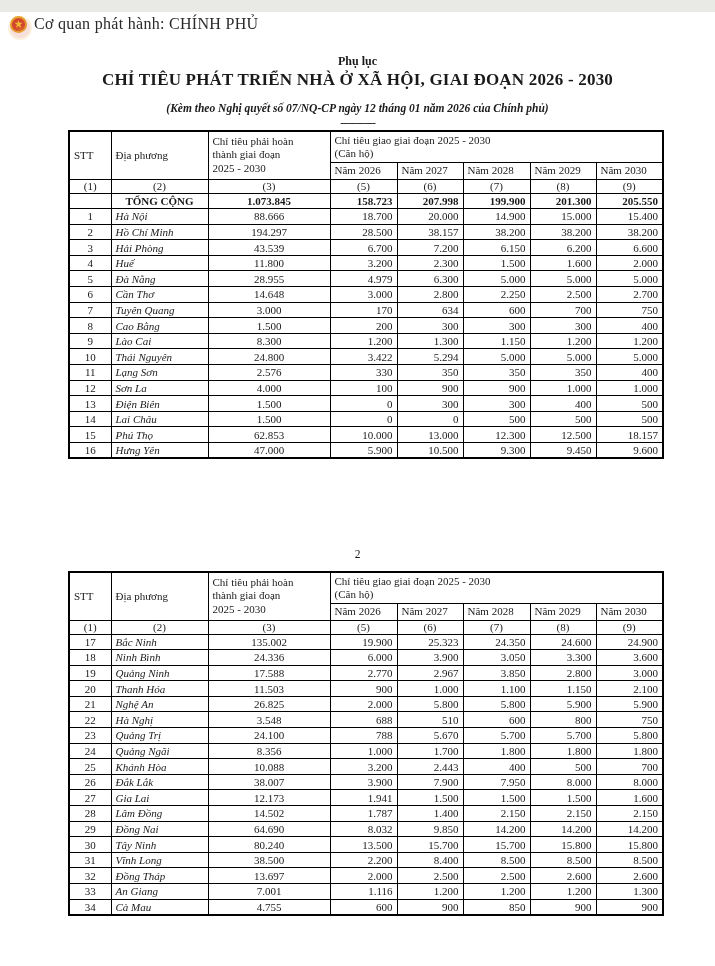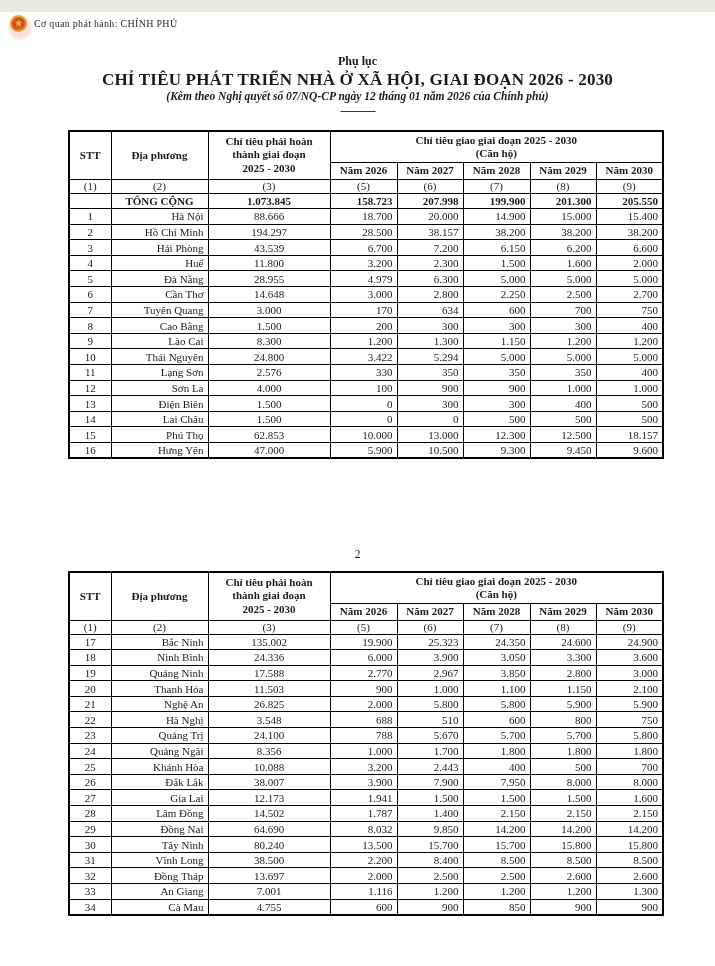--- a/index.html
+++ b/index.html
@@ -9,43 +9,43 @@
 
   .top-strip { position:absolute; top:0; left:0; width:715px; height:12px; background:#e9e9e6; }
 
   .issuer-bar { position:absolute; top:15px; left:10px; display:flex; align-items:center; gap:7px; }
   .emblem { display:inline-block; width:17px; height:17px; border-radius:50%;
             background:radial-gradient(circle at 50% 45%, #d4452f 0 60%, #b63226 100%);
             border:2px solid #e8a62e; color:#f7ce36; font-size:9px; line-height:13px;
             text-align:center; font-weight:bold; }
   .emblem.ghost { position:absolute; top:16px; left:8px; opacity:0.16; width:24px; height:24px;
                   line-height:20px; font-size:12px; }
-  .issuer-label { font-size:10px; color:#2a2a2a; letter-spacing:0.3px; }
+  .issuer-label { font-size:16px; color:#2a2a2a; letter-spacing:0.3px; }
 
   .title-block { position:absolute; top:54px; left:0; width:715px; text-align:center; }
   .kicker { font-size:12px; font-weight:bold; }
   .doc-title { font-size:17px; font-weight:bold; margin-top:1px; letter-spacing:0.2px; }
-  .doc-subtitle { font-size:11.5px; font-weight:bold; font-style:italic; margin-top:0; }
+  .doc-subtitle { font-size:11.5px; font-weight:bold; font-style:italic; margin-top:12px; }
   .dashes { font-size:11px; font-weight:bold; letter-spacing:-1px; margin-top:2px; }
 
   .tbl-wrap1 { position:absolute; top:130px; left:68px; }
   .page-num { position:absolute; top:548px; left:0; width:715px; text-align:center; font-size:11.5px; }
   .tbl-wrap2 { position:absolute; top:571px; left:68px; }
 
   table { border-collapse:collapse; table-layout:fixed; width:594px; font-size:11px; }
   table, th, td { border:1px solid #000; }
   table { border-width:2px; }
   th, td { padding:0 4px; overflow:hidden; white-space:nowrap; vertical-align:middle; }
-  th { font-weight:bold; text-align:center; line-height:1.2; }
+  th { font-weight:normal; text-align:left; line-height:1.2; }
   .h-group th { height:31px; }
   .h-years th { height:17px; }
   .h-index td { height:14px; text-align:center; font-weight:normal; }
   tbody td { height:15.6px; }
   .c-stt  { text-align:center; }
-  .c-name { text-align:right; }
+  .c-name { text-align:left;font-style:italic; }
   .c-total{ text-align:center;margin-left:12px; }
   .c-year { text-align:right; }
   .total-row td { font-weight:bold; }
   .col3h div { line-height:1.25; }
 </style>
 </head>
 <body>
 
 <div class="doc">
 

